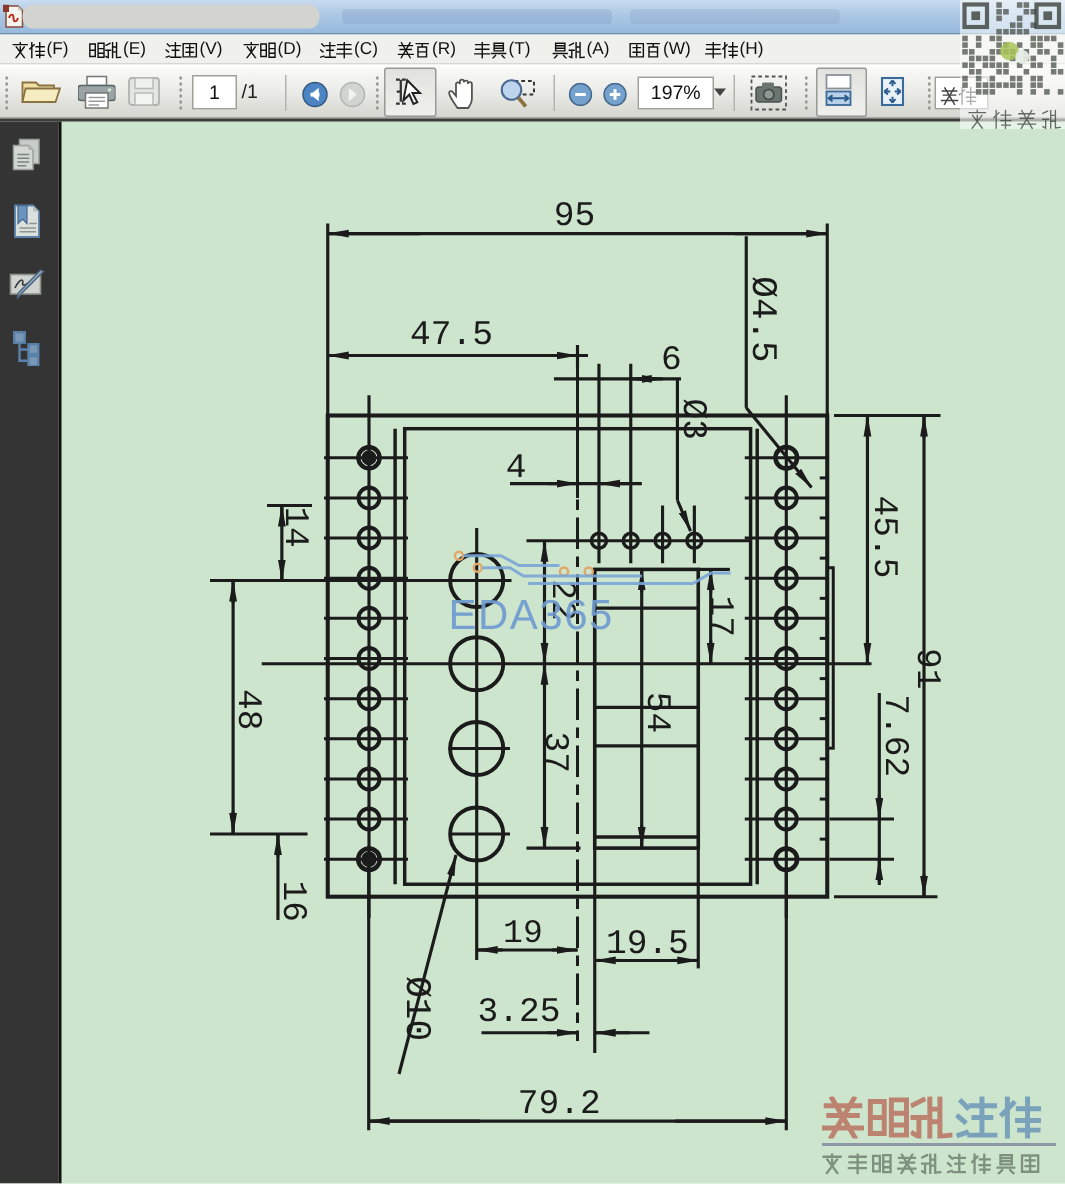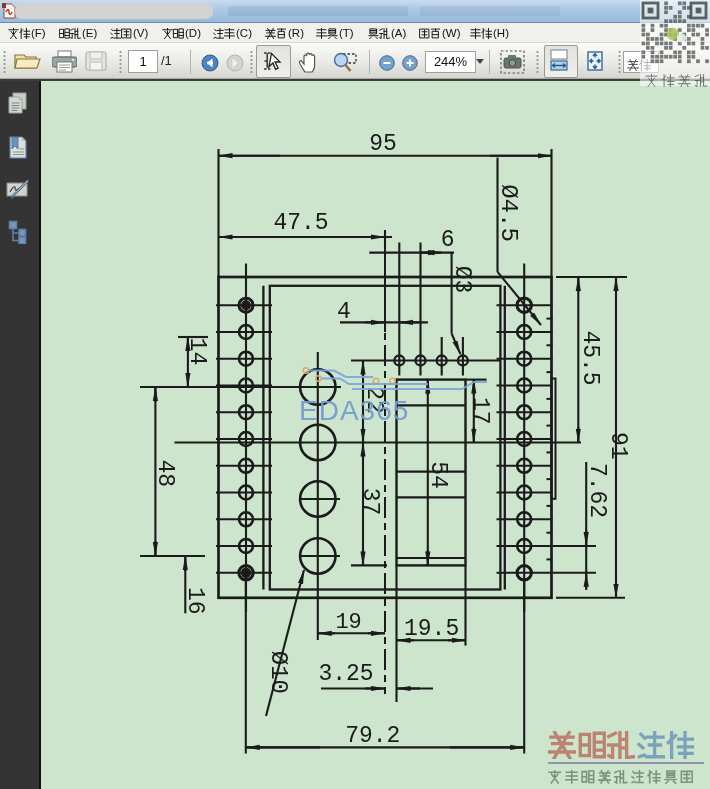--- a/index.html
+++ b/index.html
@@ -221,21 +221,21 @@
  </svg>
  <div class="vsep" style="left:369px"></div>
  <svg class="icon" style="left:379px;top:11px" width="16" height="16" viewBox="0 0 16 16">
   <circle cx="8" cy="8" r="7.3" fill="#74a2cc" stroke="#46688c" stroke-width="1"></circle>
         <path d="M4.5 8h7" stroke="#fff" stroke-width="2"></path>
  </svg>
  <svg class="icon" style="left:402px;top:11px" width="16" height="16" viewBox="0 0 16 16">
   <circle cx="8" cy="8" r="7.3" fill="#74a2cc" stroke="#46688c" stroke-width="1"></circle>
         <path d="M4.5 8h7M8 4.5v7" stroke="#fff" stroke-width="2"></path>
  </svg>
- <div id="zoombox">244%</div>
+ <div id="zoombox">197%</div>
       <div id="zoomdd"></div>
  <div class="vsep" style="left:489px"></div>
  <svg class="icon" style="left:500px;top:6px" width="25" height="24" viewBox="0 0 25 24">
   <rect x="1" y="1" width="23" height="22" fill="none" stroke="#555" stroke-width="1.2" stroke-dasharray="2.5 2"></rect>
   <rect x="4" y="8" width="17" height="10" rx="2" fill="#6a7470" stroke="#49524e" stroke-width="1"></rect>
   <rect x="8" y="5" width="8" height="4" rx="1" fill="#6a7470"></rect>
   <circle cx="12.5" cy="13" r="3.4" fill="#8e9894" stroke="#404844" stroke-width="1"></circle>
  </svg>
  <div class="grip" style="left:536px"></div>
  <div class="pressed tb" style="left:544px;top:1px;width:32px;height:31px"></div>

